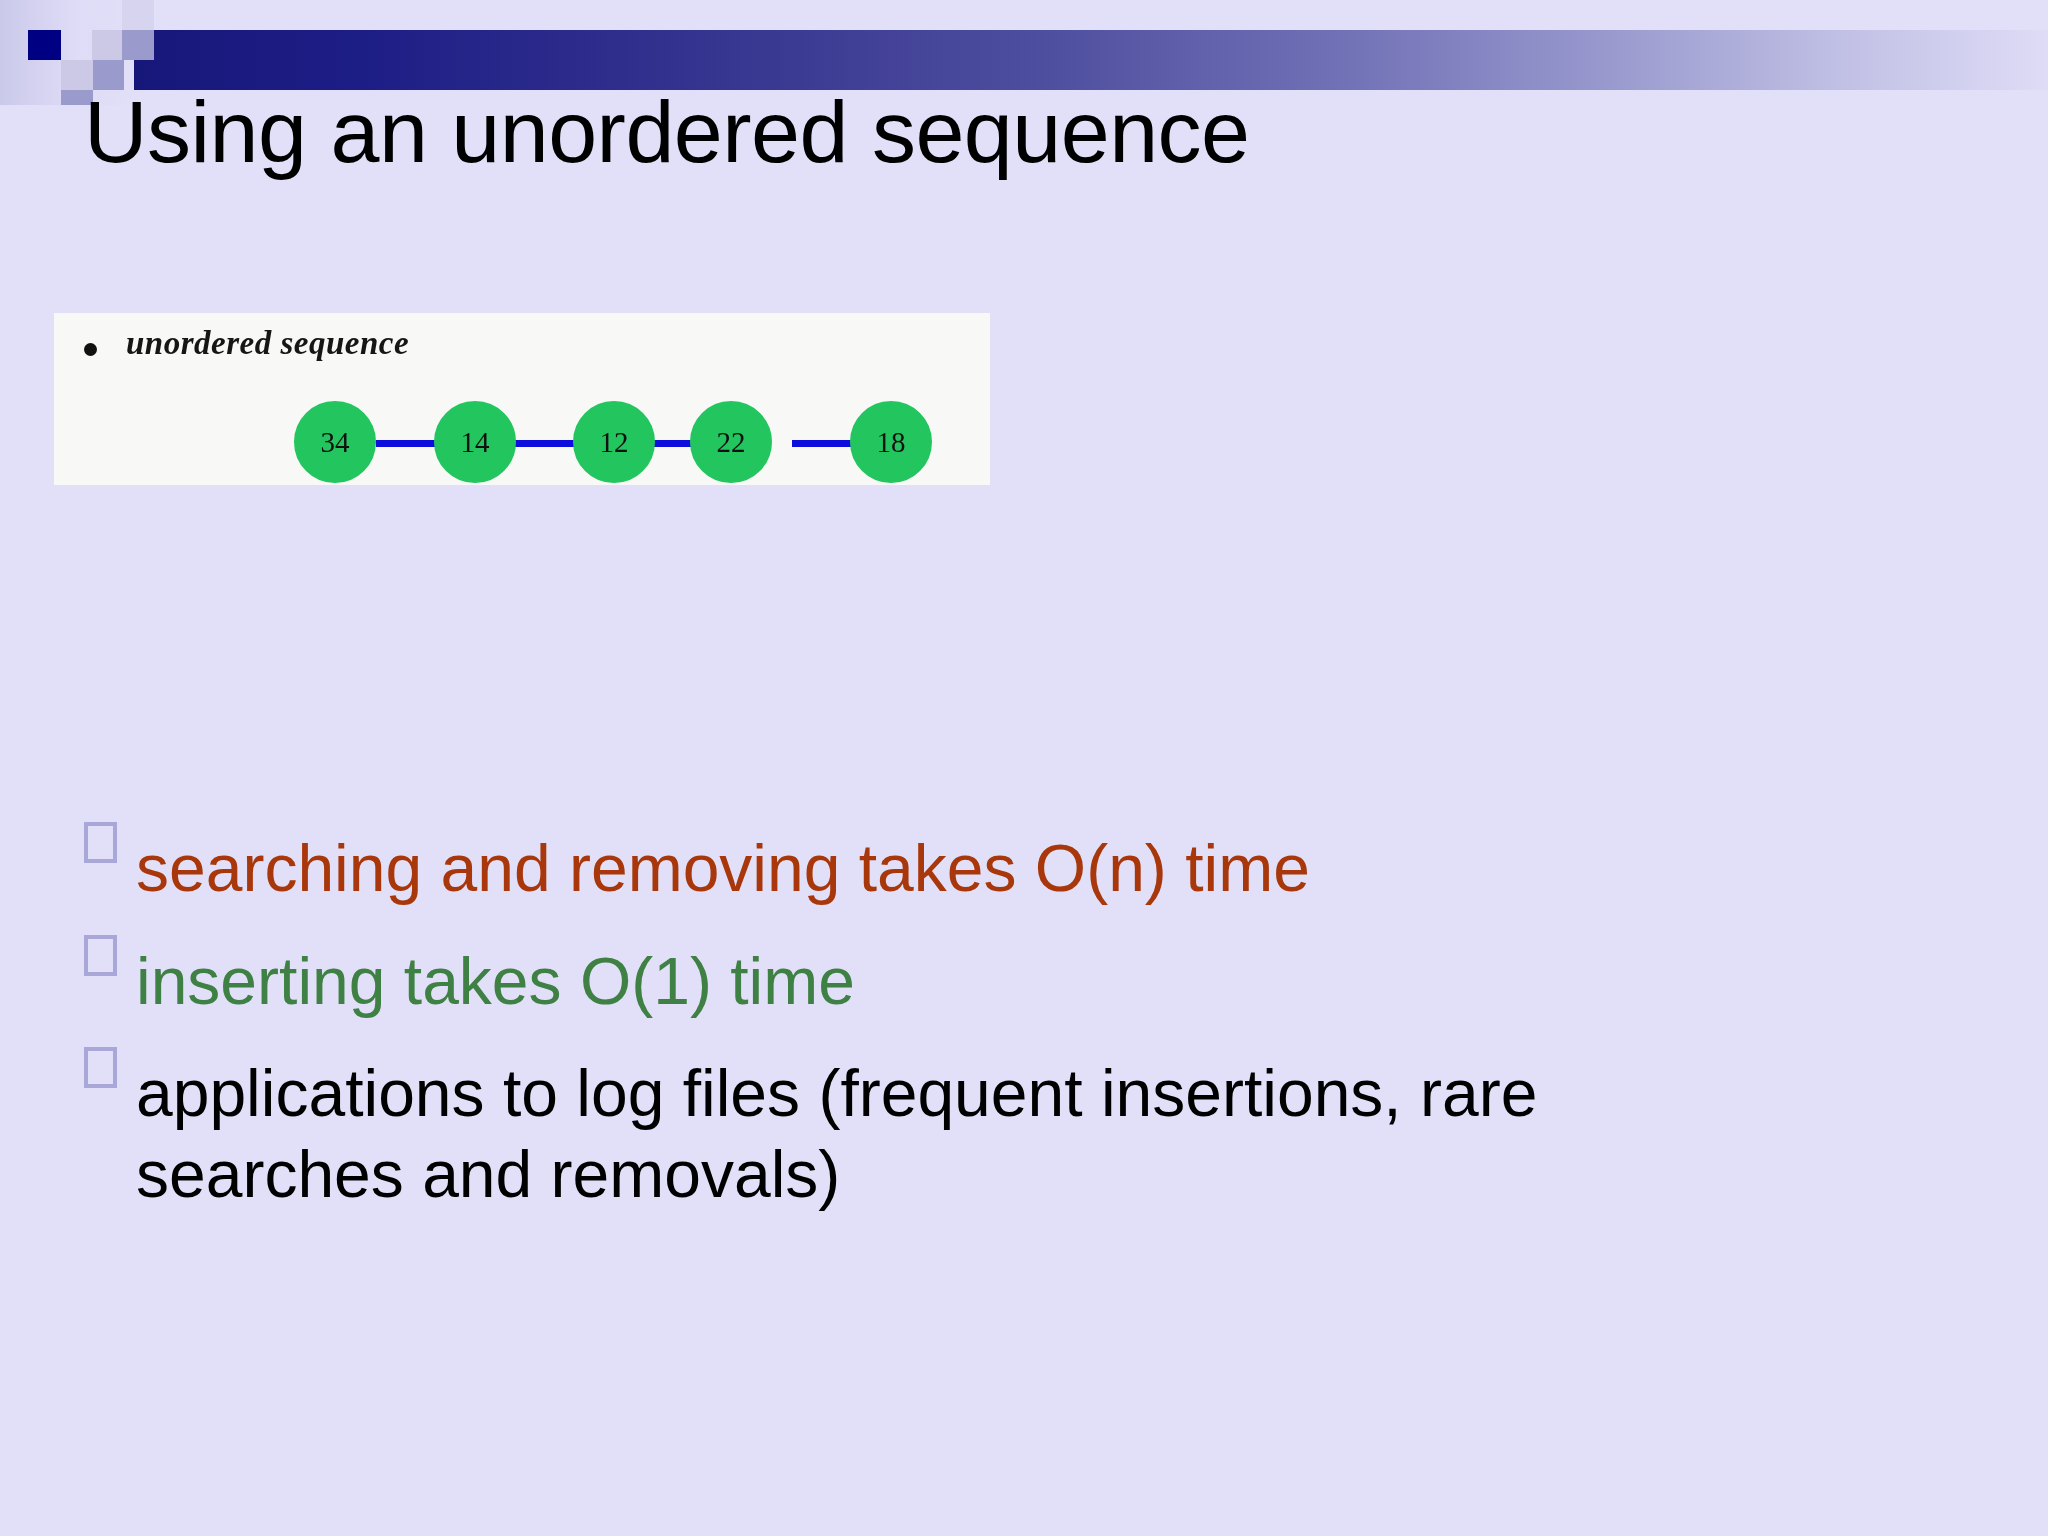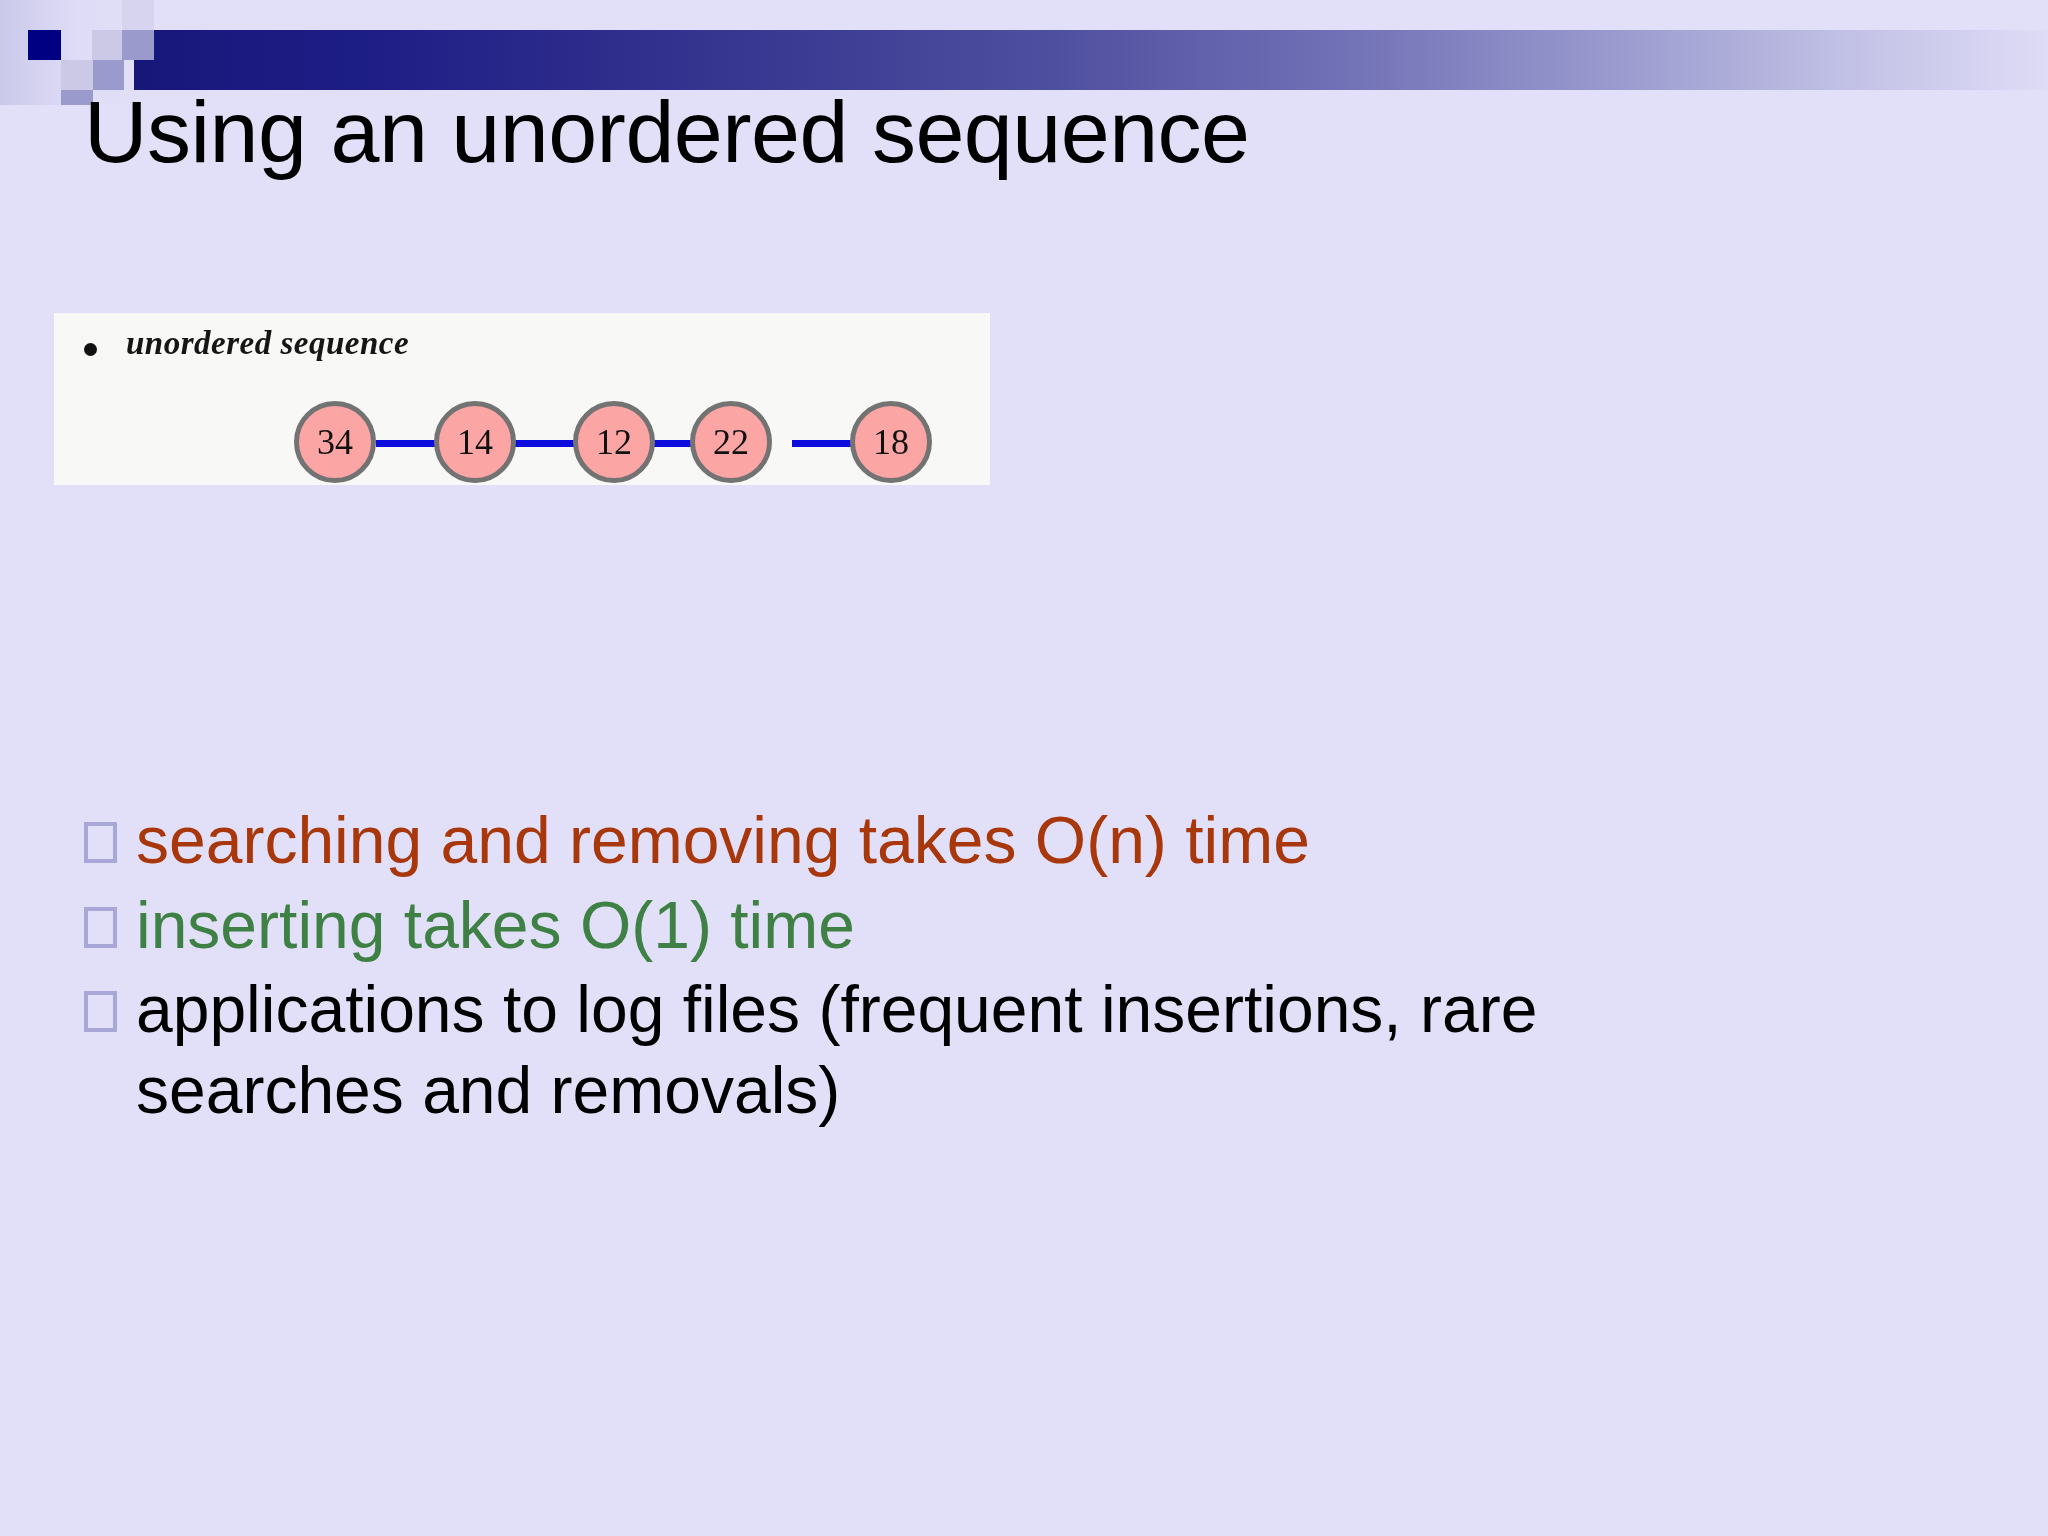--- a/index.html
+++ b/index.html
@@ -119,28 +119,28 @@
     top: 41px;
     height: 7px;
     background: #0d0ddd;
   }
   .node {
     position: absolute;
     top: 2px;
     width: 82px;
     height: 82px;
     border-radius: 50%;
-    border: 5px solid #737373;
-    background: #fca5a5;
+    border: 5px solid #22c55e;
+    background: #22c55e;
     box-sizing: border-box;
     display: flex;
     align-items: center;
     justify-content: center;
     font-family: "Liberation Serif", serif;
-    font-size: 36px;
+    font-size: 29px;
     color: #111111;
     line-height: 1;
   }
 
   
   .bullets {
     position: absolute;
     left: 84px;
     top: 800px;
     width: 1900px;
@@ -158,20 +158,21 @@
     background: transparent;
     box-sizing: border-box;
     margin-top: 22px;
     margin-right: 19px;
   }
   .bullet-text {
     font-size: 66px;
     line-height: 1.22;
     font-weight: 400;
     max-width: 1620px;
+    margin-top: 28px;
   }
   .c-rust  { color: #a8380c; }
   .c-green { color: #3f8044; }
   .c-black { color: #000000; }
 </style>
 </head>
 <body>
 
 <div class="slide">
 

